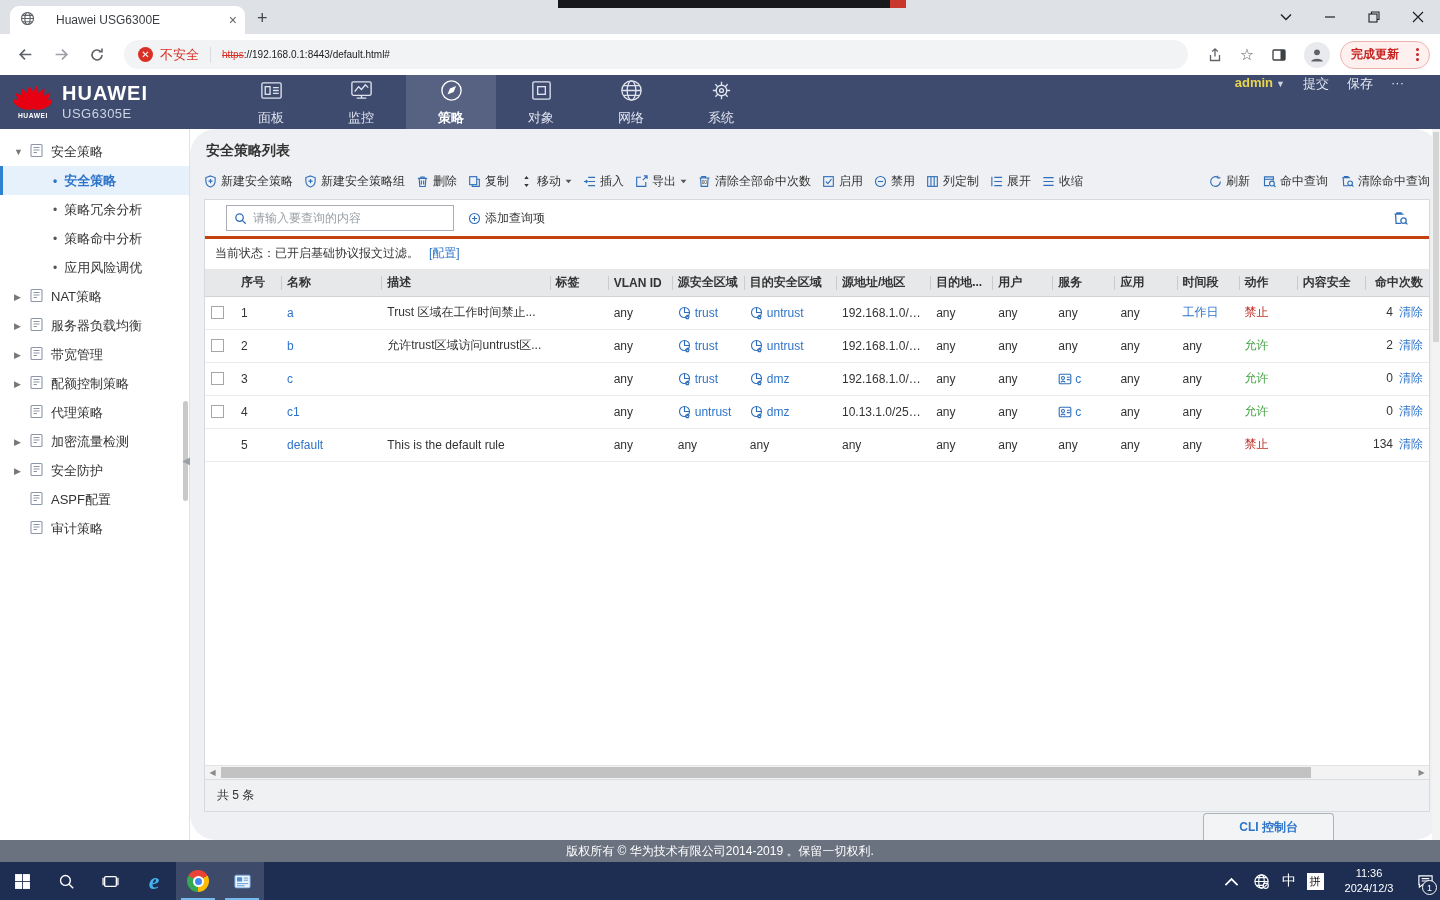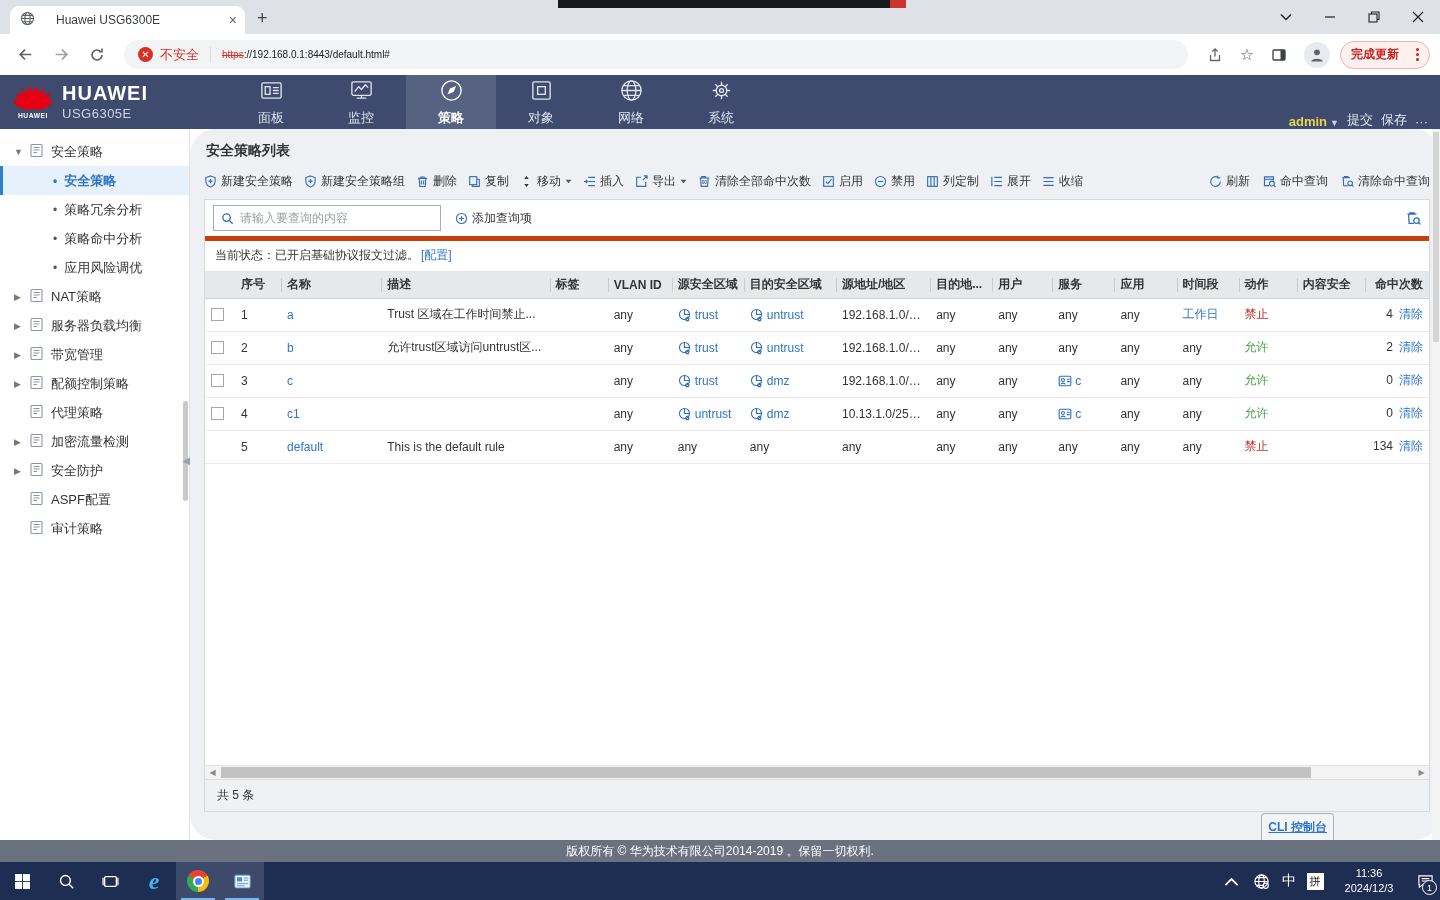--- a/index.html
+++ b/index.html
@@ -34,21 +34,21 @@
   
   .app-header { height:54px; background:#3e4b6e; display:flex; align-items:stretch; flex:none; }
   .brand { display:flex; align-items:center; padding-left:14px; gap:10px; width:226px; }
   .brand-name { color:#fff; font-size:20px; font-weight:bold; letter-spacing:1px; line-height:1.1; }
   .brand-model { color:#ccd3e4; font-size:13px; font-weight:normal; letter-spacing:0.5px; }
   .app-nav { display:flex; }
   .nav-item { width:90px; display:flex; flex-direction:column; align-items:center; justify-content:center; gap:3px; color:#dfe3ee; font-size:13px; cursor:pointer; }
   .nav-item .icn svg { width:25px; height:25px; stroke:#dfe3ee; fill:none; stroke-width:1.4; }
   .nav-item.active { background:#576282; color:#fff; font-weight:bold; }
   .nav-item.active .icn svg { stroke:#fff; }
-  .header-right { margin-left:auto; display:flex; align-items:flex-end; gap:8px; padding-right:12px; color:#e4e8f2; font-size:13px; }
+  .header-right { margin-left:auto; display:flex; align-items:flex-start; gap:18px; padding-right:36px; color:#e4e8f2; font-size:13px; }
   .header-right .hitem { cursor:pointer; }
   .admin-name { color:#e8d44d; font-weight:bold; }
   .admin-caret { font-size:9px; color:#c9d0e0; margin-left:3px; }
 
   
   .main { flex:1; display:flex; min-height:0; position:relative; }
   .sidebar { width:190px; background:#fff; border-right:1px solid #dfe1e5; padding-top:8px; font-size:13px; position:relative; flex:none; }
   .side-item { height:29px; display:flex; align-items:center; color:#333; cursor:pointer; padding-left:14px; }
   .side-item .tri { width:15px; font-size:9px; color:#777; flex:none; }
   .side-item .icn svg { width:15px; height:15px; stroke:#8d96a8; fill:none; stroke-width:1.1; }
@@ -64,50 +64,50 @@
 
   .content { flex:1; background:#eef0f3; padding:0 10px 0 14px; display:flex; flex-direction:column; min-width:0;border-radius:26px; }
   .page-title { margin:13px 0 0 2px; font-size:14px; font-weight:bold; color:#333; }
   .toolbar { display:flex; align-items:center; gap:11px; margin-top:13px; font-size:12px; color:#333; white-space:nowrap; }
   .tool { display:flex; align-items:center; gap:4px; cursor:pointer; }
   .tool .icn svg { width:13px; height:13px; stroke:#2f6eba; fill:none; stroke-width:1.2; display:block; }
   .tool .caret svg { width:7px; height:5px; display:block; fill:#555; }
   .toolbar-right { margin-left:auto; display:flex; gap:13px; }
 
   .panel { margin-top:9px; background:#fff; border:1px solid #d6d9dd; flex:1; display:flex; flex-direction:column; min-height:0; }
-  .search-row { display:flex; align-items:center; padding:5px 8px; border-bottom:5px solid #c2410c; gap:14px; }
+  .search-row { display:flex; align-items:center; padding:5px 21px; border-bottom:3px solid #c2410c; gap:14px; }
   .search-box { width:228px; height:26px; border:1px solid #a9adb3; display:flex; align-items:center; padding:0 7px; gap:6px; background:#fff; }
   .search-box .icn svg { width:13px; height:13px; stroke:#2f6eba; fill:none; stroke-width:1.4; display:block; }
   .search-box input { border:none; outline:none; font-size:12px; color:#444; width:100%; font-family:inherit; background:transparent; }
   .search-box input::placeholder { color:#9aa0a6; }
   .add-query { display:flex; align-items:center; gap:4px; font-size:12px; color:#333; cursor:pointer; }
   .add-query .icn svg { width:13px; height:13px; stroke:#2f6eba; fill:none; stroke-width:1.2; display:block; }
   .clear-query { margin-left:auto; cursor:pointer; }
   .clear-query svg { width:15px; height:15px; stroke:#2f6eba; fill:none; stroke-width:1.2; display:block; }
-  .status-row { padding:6px 10px 7px; border-bottom:1px solid #e6e6e6; font-size:12px; color:#333; display:flex; gap:2px; }
+  .status-row { padding:6px 10px 7px; border-bottom:1px solid #e6e6e6; font-size:12px; color:#333; display:flex; gap:10px; }
   .link { color:#2e74c9; cursor:pointer; }
 
   table { width:100%; border-collapse:collapse; table-layout:fixed; font-size:12px; color:#333; }
   thead th { background:#e7e8ea; height:26px; font-weight:bold; text-align:left; padding:0 6px; border-bottom:1px solid #d3d3d3; white-space:nowrap; overflow:hidden; text-overflow:ellipsis; position:relative; }
   thead th + th::before { content:""; position:absolute; left:0; top:6px; bottom:6px; width:1px; background:#c9cccf; }
   thead th.no-sep::before { display:none; }
   tbody td { height:33px; padding:0 6px; border-bottom:1px solid #ebebeb; white-space:nowrap; overflow:hidden; text-overflow:ellipsis; }
   .cb { display:inline-block; width:13px; height:13px; border:1px solid #a6a6a6; background:#fff; vertical-align:-2px; cursor:pointer; }
   .allow { color:#3fa13f; }
   .deny { color:#c03028; }
   .r { text-align:right; }
   .cell-ic svg { width:14px; height:14px; stroke:#2f6eba; fill:none; stroke-width:1.1; display:inline-block; vertical-align:-3px; margin-right:3px; }
 
   .fill { flex:1; background:#fff; }
   .hscroll { height:14px; background:#f3f3f3; border-top:1px solid #e3e3e3; position:relative; flex:none; }
   .hscroll .arr { position:absolute; top:0; width:13px; height:13px; color:#8a8a8a; font-size:8px; line-height:13px; text-align:center; cursor:pointer; }
   .hscroll .thumb { position:absolute; left:16px; right:118px; top:1px; height:11px; background:#c2c2c2; cursor:pointer; }
   .total-row { background:#f0f1f2; border-top:1px solid #ddd; padding:7px 12px; font-size:12px; color:#333; flex:none; }
   .cli-row { height:28px; display:flex; justify-content:flex-end; padding-right:96px; align-items:flex-end; flex:none; }
-  .cli-btn { background:#f2f4f6; border:1px solid #aeb3ba; border-bottom:none; border-radius:4px 4px 0 0; color:#2e74c9; font-weight:bold; font-size:12px; padding:5px 6px 4px; cursor:pointer;text-decoration:underline; }
+  .cli-btn { background:#f2f4f6; border:1px solid #aeb3ba; border-bottom:none; border-radius:4px 4px 0 0; color:#2e74c9; font-weight:bold; font-size:12px; padding:5px 35px 4px; cursor:pointer; }
 
   
   .copyright { height:22px; background:#6a7280; color:#fff; font-size:12px; text-align:center; line-height:22px; flex:none; }
   .taskbar { height:38px; background:#1e2d52; display:flex; align-items:stretch; color:#fff; flex:none; }
   .tb-btn { width:44px; display:flex; align-items:center; justify-content:center; cursor:pointer; position:relative; }
   .tb-btn svg { width:17px; height:17px; }
   .tb-btn.active { background:rgba(255,255,255,0.14); }
   .tb-btn.active::after { content:""; position:absolute; left:5px; right:5px; bottom:0; height:2px; background:#76b9ed; }
   .ie-e { font-family:"Liberation Serif",serif; font-style:italic; font-weight:bold; font-size:24px; color:#45b1ec; line-height:1; }
   .chrome-ball { width:22px; height:22px; border-radius:50%; background:conic-gradient(from -60deg,#ea4335 0 120deg,#fbbc05 120deg 240deg,#34a853 240deg 360deg); display:flex; align-items:center; justify-content:center; }

